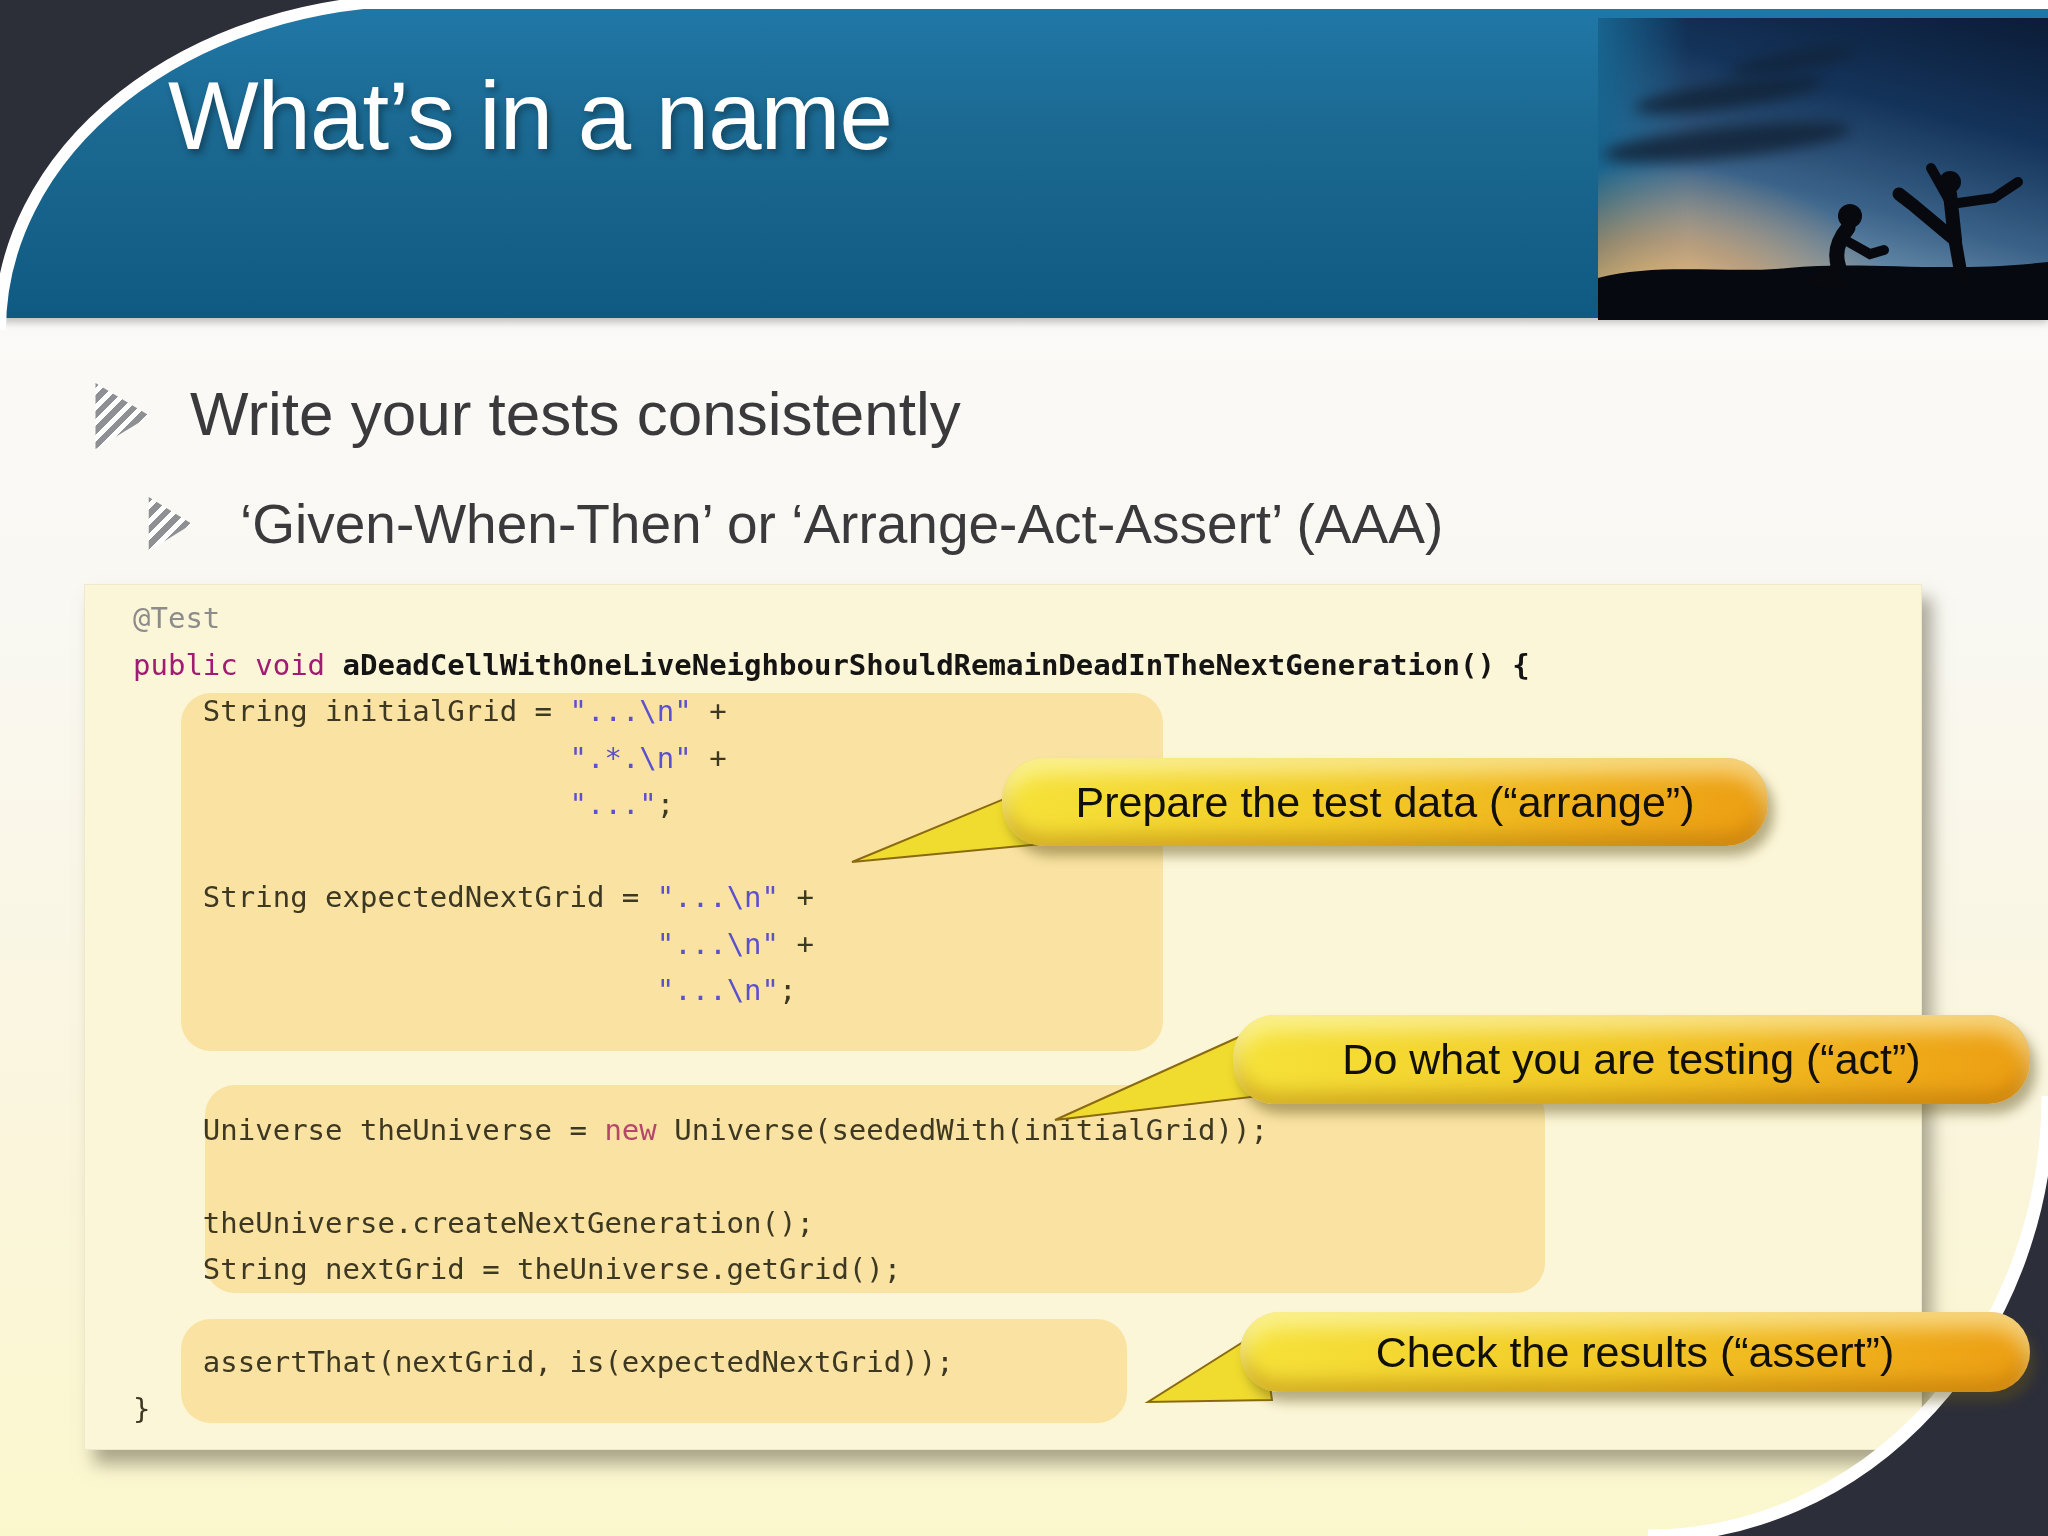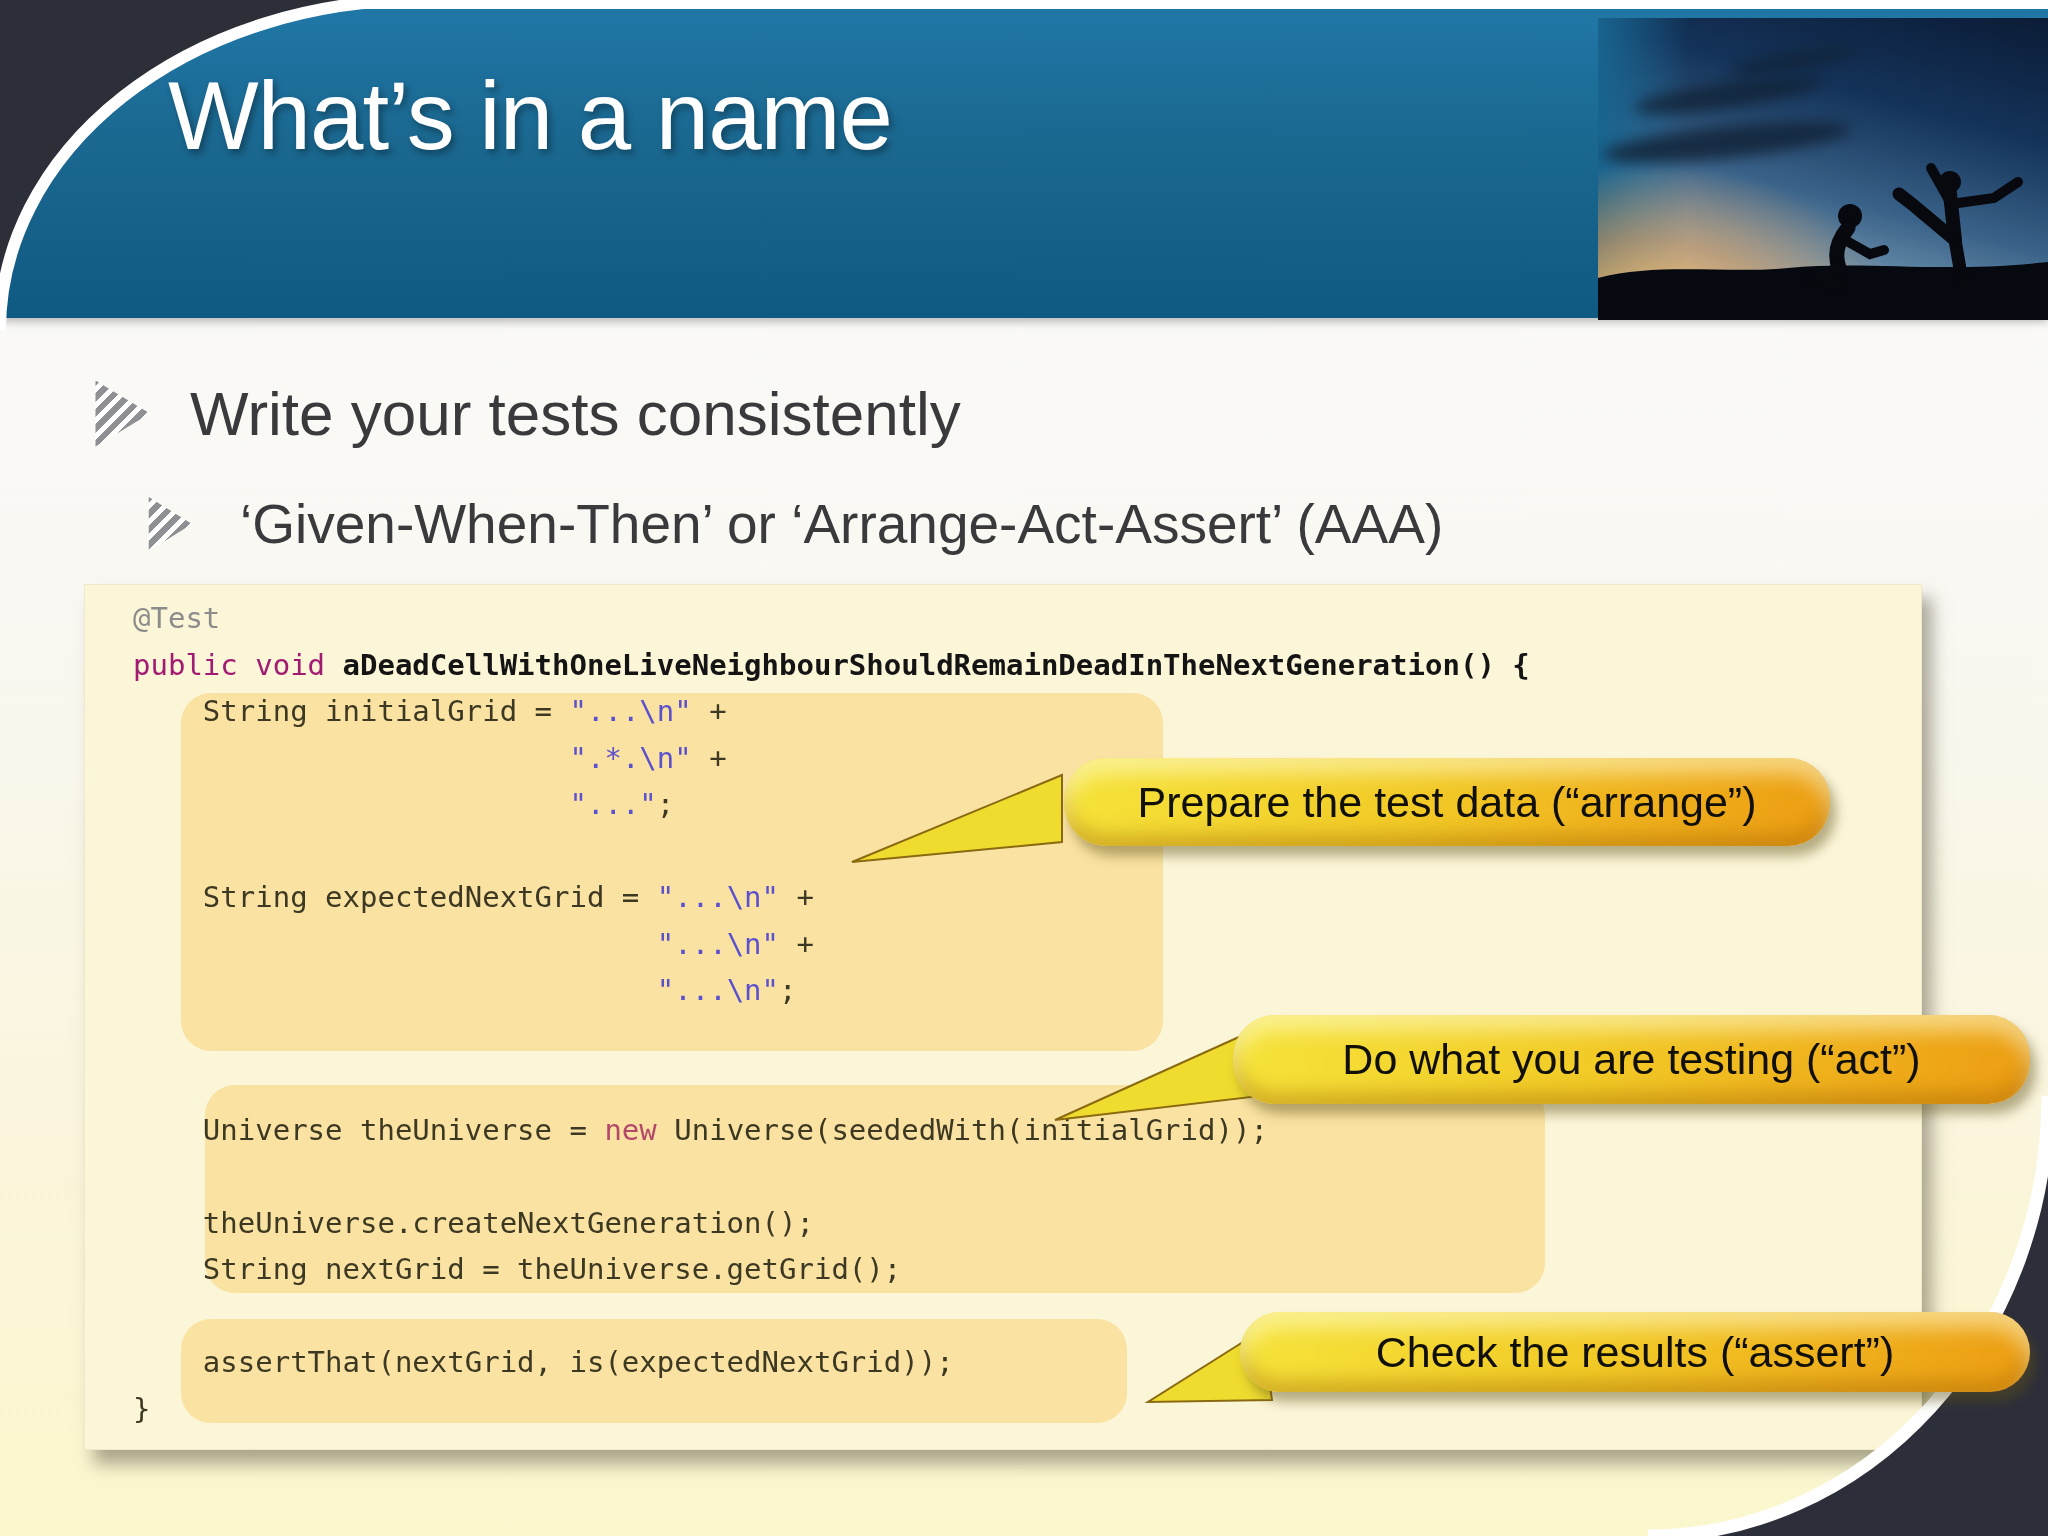--- a/index.html
+++ b/index.html
@@ -25,21 +25,21 @@
   .cloud.c1{left:36px;top:64px;width:190px;height:26px;transform:rotate(-8deg);}
   .cloud.c2{left:4px;top:108px;width:250px;height:32px;transform:rotate(-6deg);}
   .cloud.c3{left:130px;top:34px;width:130px;height:18px;transform:rotate(-10deg);}
   .sil{position:absolute;left:0;bottom:0;width:100%;height:170px;}
   
   .corner{position:absolute;z-index:4;pointer-events:none;}
   .corner.tl{top:0;left:0;}
   .corner.br{bottom:0;right:0;}
   
   .bullet{position:absolute;display:flex;align-items:center;z-index:2;color:#3a3a3c;}
-  .bullet.b1{left:92px;top:378px;gap:40px;font-size:62px;}
+  .bullet.b1{left:92px;top:378px;gap:40px;font-size:62px;align-items:flex-end;}
   .bullet.b2{left:146px;top:492px;gap:48px;font-size:55px;}
   .tri-icon{display:inline-block;
     background:repeating-linear-gradient(135deg,#8f9093 0 6px,#ffffff 6px 11px);
     clip-path:polygon(6% 0,100% 50%,6% 100%);filter:drop-shadow(1px 1px 1px rgba(0,0,0,.3));}
   .b1 .tri-icon{width:58px;height:66px;}
   .b2 .tri-icon{width:46px;height:54px;}
   
   .code-panel{position:absolute;left:84px;top:584px;width:1838px;height:866px;z-index:2;
     background:#fcf6d8;border:1px solid #eee8cd;box-sizing:border-box;
     box-shadow:10px 14px 16px rgba(105,100,80,.55);}
@@ -56,21 +56,21 @@
   .tok-bold{color:#141414;font-weight:bold;}
   .tok-str{color:#5b50ce;}
   .tok-kw2{color:#b5476b;}
   
   .tails{position:absolute;inset:0;z-index:5;pointer-events:none;}
   .bubble{position:absolute;z-index:6;display:flex;align-items:center;justify-content:center;
     border-radius:42px;font-size:43px;color:#101008;white-space:nowrap;
     background:linear-gradient(100deg,#f6e33a 0%,#f2cb27 45%,#efae1b 78%,#ec9d12 100%);
     box-shadow:inset 0 16px 20px rgba(255,255,215,.55), inset 0 -12px 18px rgba(150,85,0,.35),
                6px 10px 12px rgba(95,82,25,.45);}
-  .bubble.arrange{left:1064px;top:758px;width:766px;height:88px;}
+  .bubble.arrange{left:1002px;top:758px;width:766px;height:88px;}
   .bubble.act{left:1233px;top:1015px;width:797px;height:89px;}
   .bubble.assert{left:1240px;top:1312px;width:790px;height:80px;}
 </style>
 </head>
 <body>
 
 <div class="slide">
 
   <div class="body-bg"></div>
 

